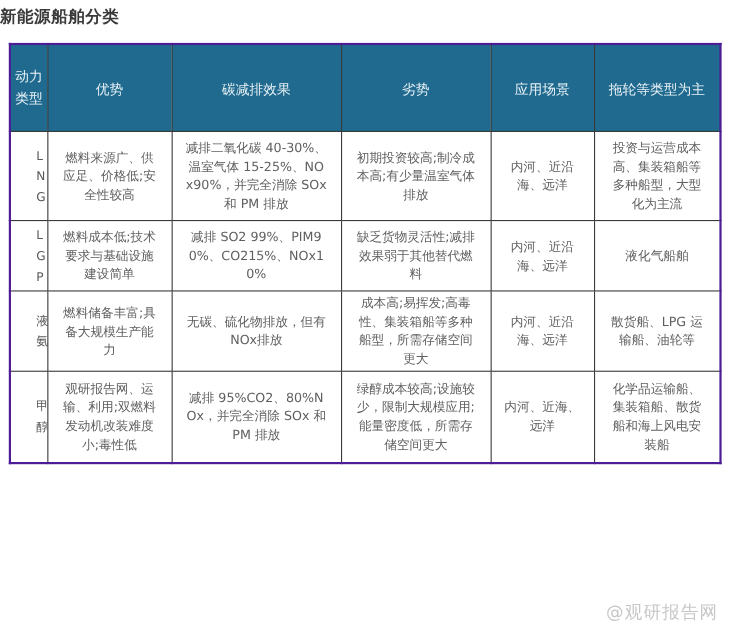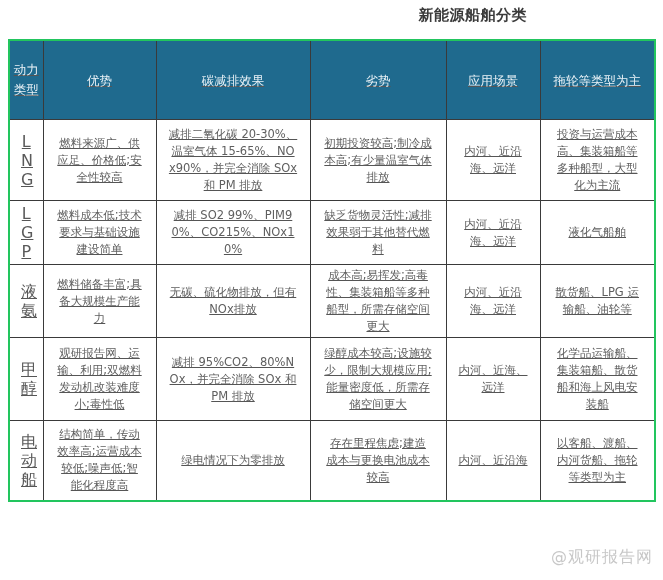--- a/index.html
+++ b/index.html
@@ -1,27 +1,27 @@
 <!DOCTYPE html>
 <html><head>
 <meta charset="utf-8">
 <style>
   html, body { margin: 0; padding: 0; background: #ffffff; }
   body { width: 663px; height: 580px; position: relative; overflow: hidden;
          font-family: "DejaVu Sans", "Liberation Sans", sans-serif; color: #555; }
-  .title { position: absolute; top: 6px; left: 0; width: 527px; text-align: right;
+  .title { position: absolute; top: 6px; left: 0; width: 527px; text-align: left;
            font-size: 15px; font-weight: bold; color: #3a3a3a; letter-spacing: 0.5px; }
   table { position: absolute; left: 8px; top: 39px; width: 646px; border-collapse: collapse;
-          table-layout: fixed; border: 2px solid #22c55e; text-decoration: underline; }
+          table-layout: fixed; border: 2px solid #4c1d95; }
   th, td { border: 1px solid #3a3a3a; text-align: center; vertical-align: middle;
            font-size: 11.5px; line-height: 17px; padding: 2px 12px; word-break: break-all; }
   th { background: #1f6a8e; color: #e8f1f6; font-weight: normal; height: 74px; font-size: 12.5px; }
   th.type-col { padding: 2px 2px; line-height: 20px; }
   td { color: #5f5f5f; background: #fff; }
-  td.type-cell { padding: 2px 11px; color: #5a5a5a; font-size: 16px; line-height: 19px; }
+  td.type-cell { padding: 2px 23px; color: #5a5a5a; font-size: 11px; line-height: 19px; }
   .watermark { position: absolute; right: 10px; bottom: 12px; font-size: 16px; color: rgba(180,180,180,0.75);
                letter-spacing: 1px; }
 </style>
 </head>
 <body>
 
 <div class="title">新能源船舶分类</div>
 
 <table>
   <colgroup>
@@ -39,21 +39,21 @@
       <th>碳减排效果</th>
       <th>劣势</th>
       <th>应用场景</th>
       <th>拖轮等类型为主</th>
     </tr>
   </thead>
   <tbody>
     <tr style="height:81px">
       <td class="type-cell">LNG</td>
       <td>燃料来源广、供应足、价格低;安全性较高</td>
-      <td>减排二氧化碳 20-30%、温室气体 15-65%、NOx90%，并完全消除 SOx 和 PM 排放</td>
+      <td>减排二氧化碳 40-30%、温室气体 15-25%、NOx90%，并完全消除 SOx 和 PM 排放</td>
       <td>初期投资较高;制冷成本高;有少量温室气体排放</td>
       <td>内河、近沿海、远洋</td>
       <td>投资与运营成本高、集装箱船等多种船型，大型化为主流</td>
     </tr>
     <tr style="height:64px">
       <td class="type-cell">LGP</td>
       <td>燃料成本低;技术要求与基础设施建设简单</td>
       <td>减排 SO2 99%、PIM90%、CO215%、NOx10%</td>
       <td>缺乏货物灵活性;减排效果弱于其他替代燃料</td>
       <td>内河、近沿海、远洋</td>
@@ -68,24 +68,16 @@
       <td>散货船、LPG 运输船、油轮等</td>
     </tr>
     <tr style="height:83px">
       <td class="type-cell">甲醇</td>
       <td>观研报告网、运输、利用;双燃料发动机改装难度小;毒性低</td>
       <td>减排 95%CO2、80%NOx，并完全消除 SOx 和 PM 排放</td>
       <td>绿醇成本较高;设施较少，限制大规模应用;能量密度低，所需存储空间更大</td>
       <td>内河、近海、远洋</td>
       <td>化学品运输船、集装箱船、散货船和海上风电安装船</td>
     </tr>
-    <tr style="height:80px">
-      <td class="type-cell">电动船</td>
-      <td>结构简单，传动效率高;运营成本较低;噪声低;智能化程度高</td>
-      <td>绿电情况下为零排放</td>
-      <td>存在里程焦虑;建造 成本与更换电池成本较高</td>
-      <td>内河、近沿海</td>
-      <td>以客船、渡船、内河货船、拖轮等类型为主</td>
-    </tr>
   </tbody>
 </table>
 
 <div class="watermark">@观研报告网</div>
 
 </body></html>

